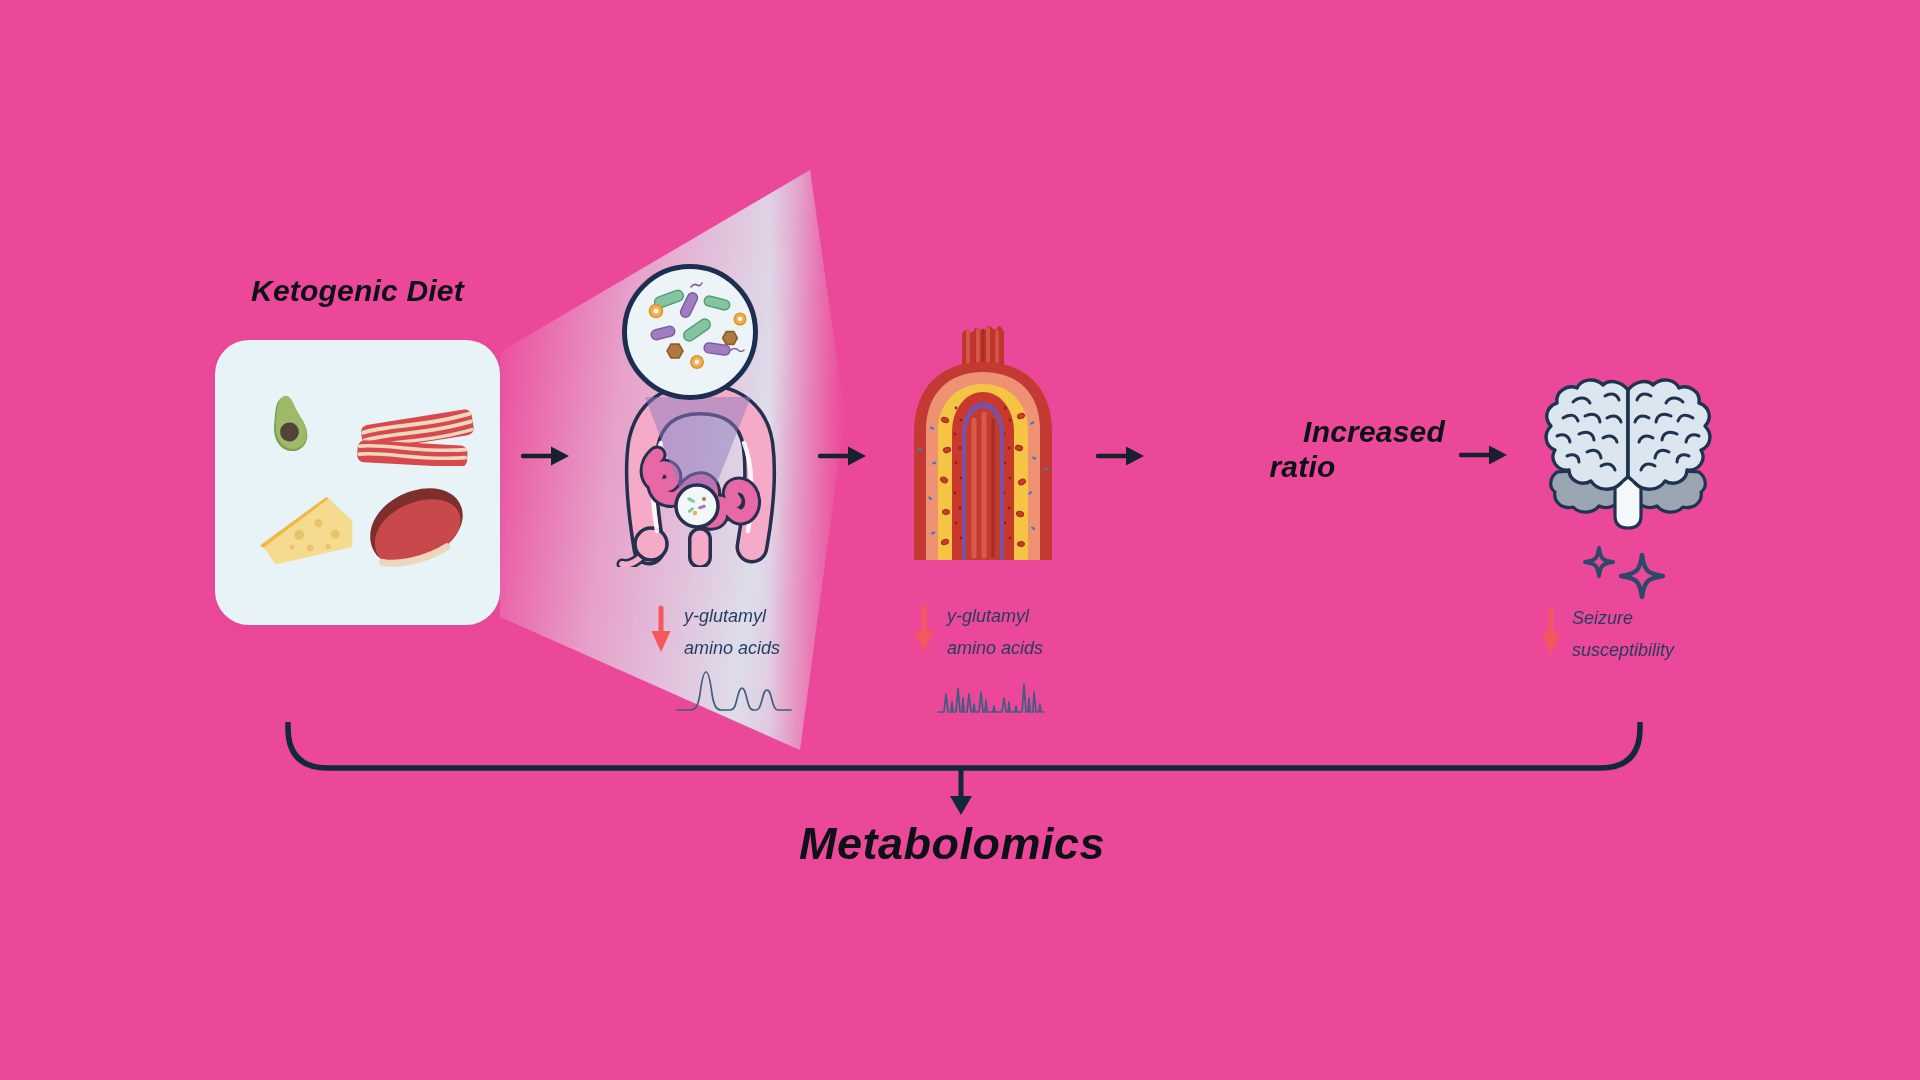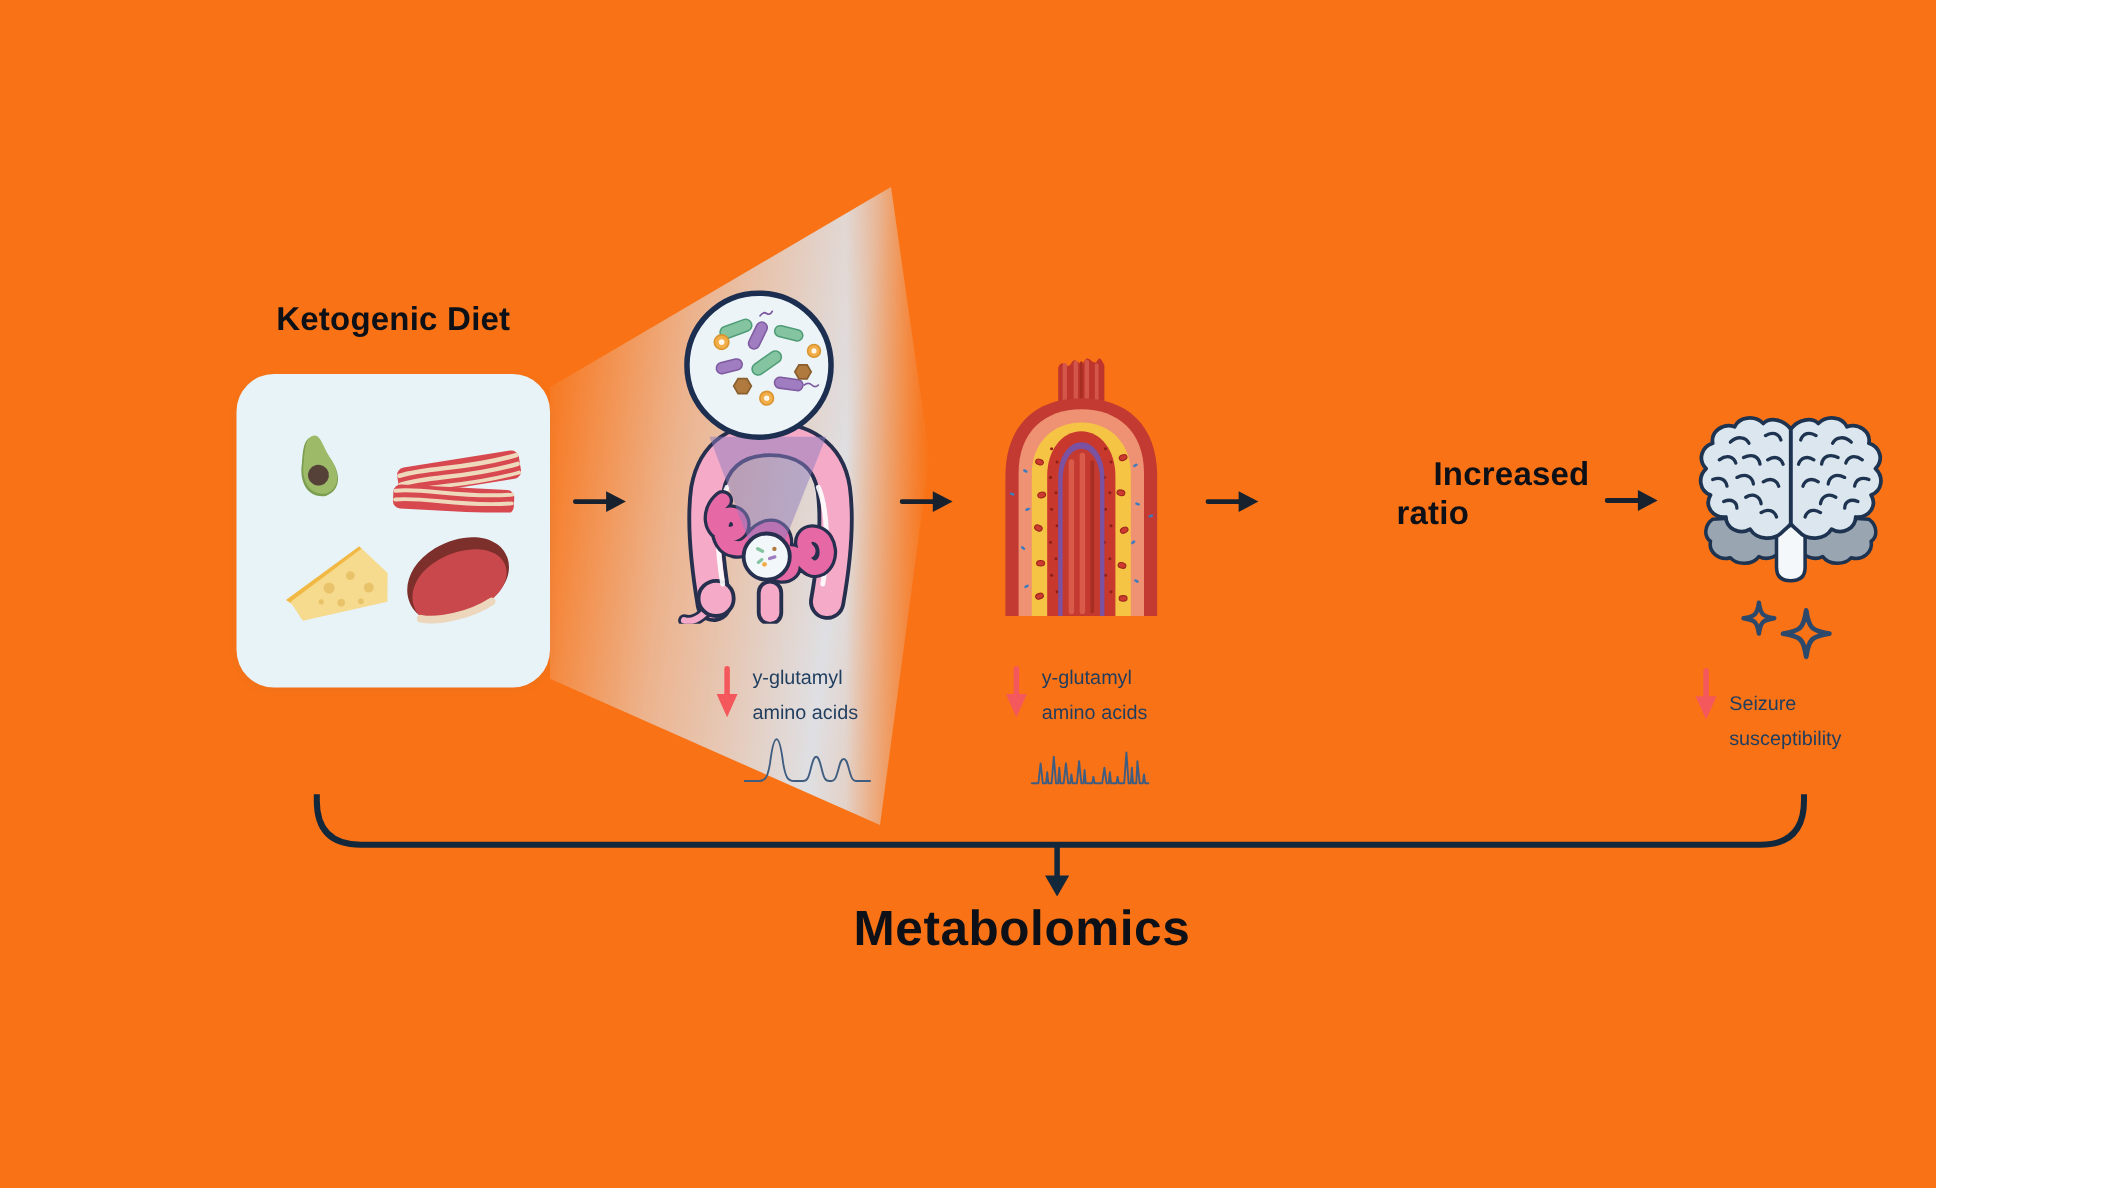--- a/index.html
+++ b/index.html
@@ -1,18 +1,19 @@
 <!DOCTYPE html>
 <html style="--accent_red: #f4575c; --navy_text: #1f3d5f; --ink: #0d1117; --line_navy: #14283c; --box_bg: #e8f3f8;"><head>
 <meta charset="utf-8">
 <style>
   html,body{margin:0;padding:0;background:#ffffff;}
   #canvas{
-    position:relative;width:1760px;height:1080px;overflow:hidden;background:#f97316;
+    position:relative;width:1920px;height:1080px;overflow:hidden;background:#ec4899;
     font-family:"Liberation Sans", sans-serif;
+    font-style:italic;
   }
   .abs{position:absolute;}
   
   .heading{
     color:var(--ink,#0d1117);font-weight:800;letter-spacing:.2px;text-align:center;
   }
   .title{font-size:30px;}
   .gaba{font-size:30px;line-height:35px;}
   .metabolomics{font-size:45px;letter-spacing:.5px;}
   
@@ -313,26 +314,26 @@
 
   <svg class="abs" style="left:1575px;top:535px;" width="110" height="70" viewBox="0 0 110 70">
     <path class="spark" stroke-width="4" d="M 24,13 C 25.5,23.5 27.5,25.5 38,27 C 27.5,28.5 25.5,30.5 24,41 C 22.5,30.5 20.5,28.5 10,27 C 20.5,25.5 22.5,23.5 24,13 Z"></path>
     <path class="spark" stroke-width="4.4" d="M 67,20 C 69.2,35.7 72.3,38.8 88,41 C 72.3,43.2 69.2,46.3 67,62 C 64.8,46.3 61.7,43.2 46,41 C 61.7,38.8 64.8,35.7 67,20 Z"></path>
   </svg>
 
   <svg class="abs" style="left:1538px;top:606px;" width="26" height="52" viewBox="0 0 26 52">
     <path d="M 13,4 V 29" class="red-line" stroke-width="5" stroke-linecap="round"></path>
     <polygon points="3.5,27 22.5,27 13,48" class="red-fill"></polygon>
   </svg>
-  <div class="abs mlabel" style="left:1572px;top:602px;width:190px;margin-top:21px;">
+  <div class="abs mlabel" style="left:1572px;top:602px;width:190px;">
     <span>Seizure</span>
     <span>susceptibility</span>
   </div>
 
   <svg class="abs" style="left:280px;top:716px;" width="1368" height="104" viewBox="0 0 1368 104">
     <path d="M 8,6 V 12 Q 8,52 48,52 H 1320 Q 1360,52 1360,12 V 6" fill="none" class="bracket-stroke" stroke-width="5.5"></path>
     <path d="M 681,52 V 82" class="bracket-stroke" stroke-width="5" fill="none"></path>
     <polygon points="670,80 692,80 681,99" class="bracket-fill"></polygon>
   </svg>
 
-  <div class="abs heading metabolomics" style="left:629px;top:818px;width:600px;">Metabolomics</div>
+  <div class="abs heading metabolomics" style="left:652px;top:818px;width:600px;">Metabolomics</div>
 
 </div>
 
 </body></html>

